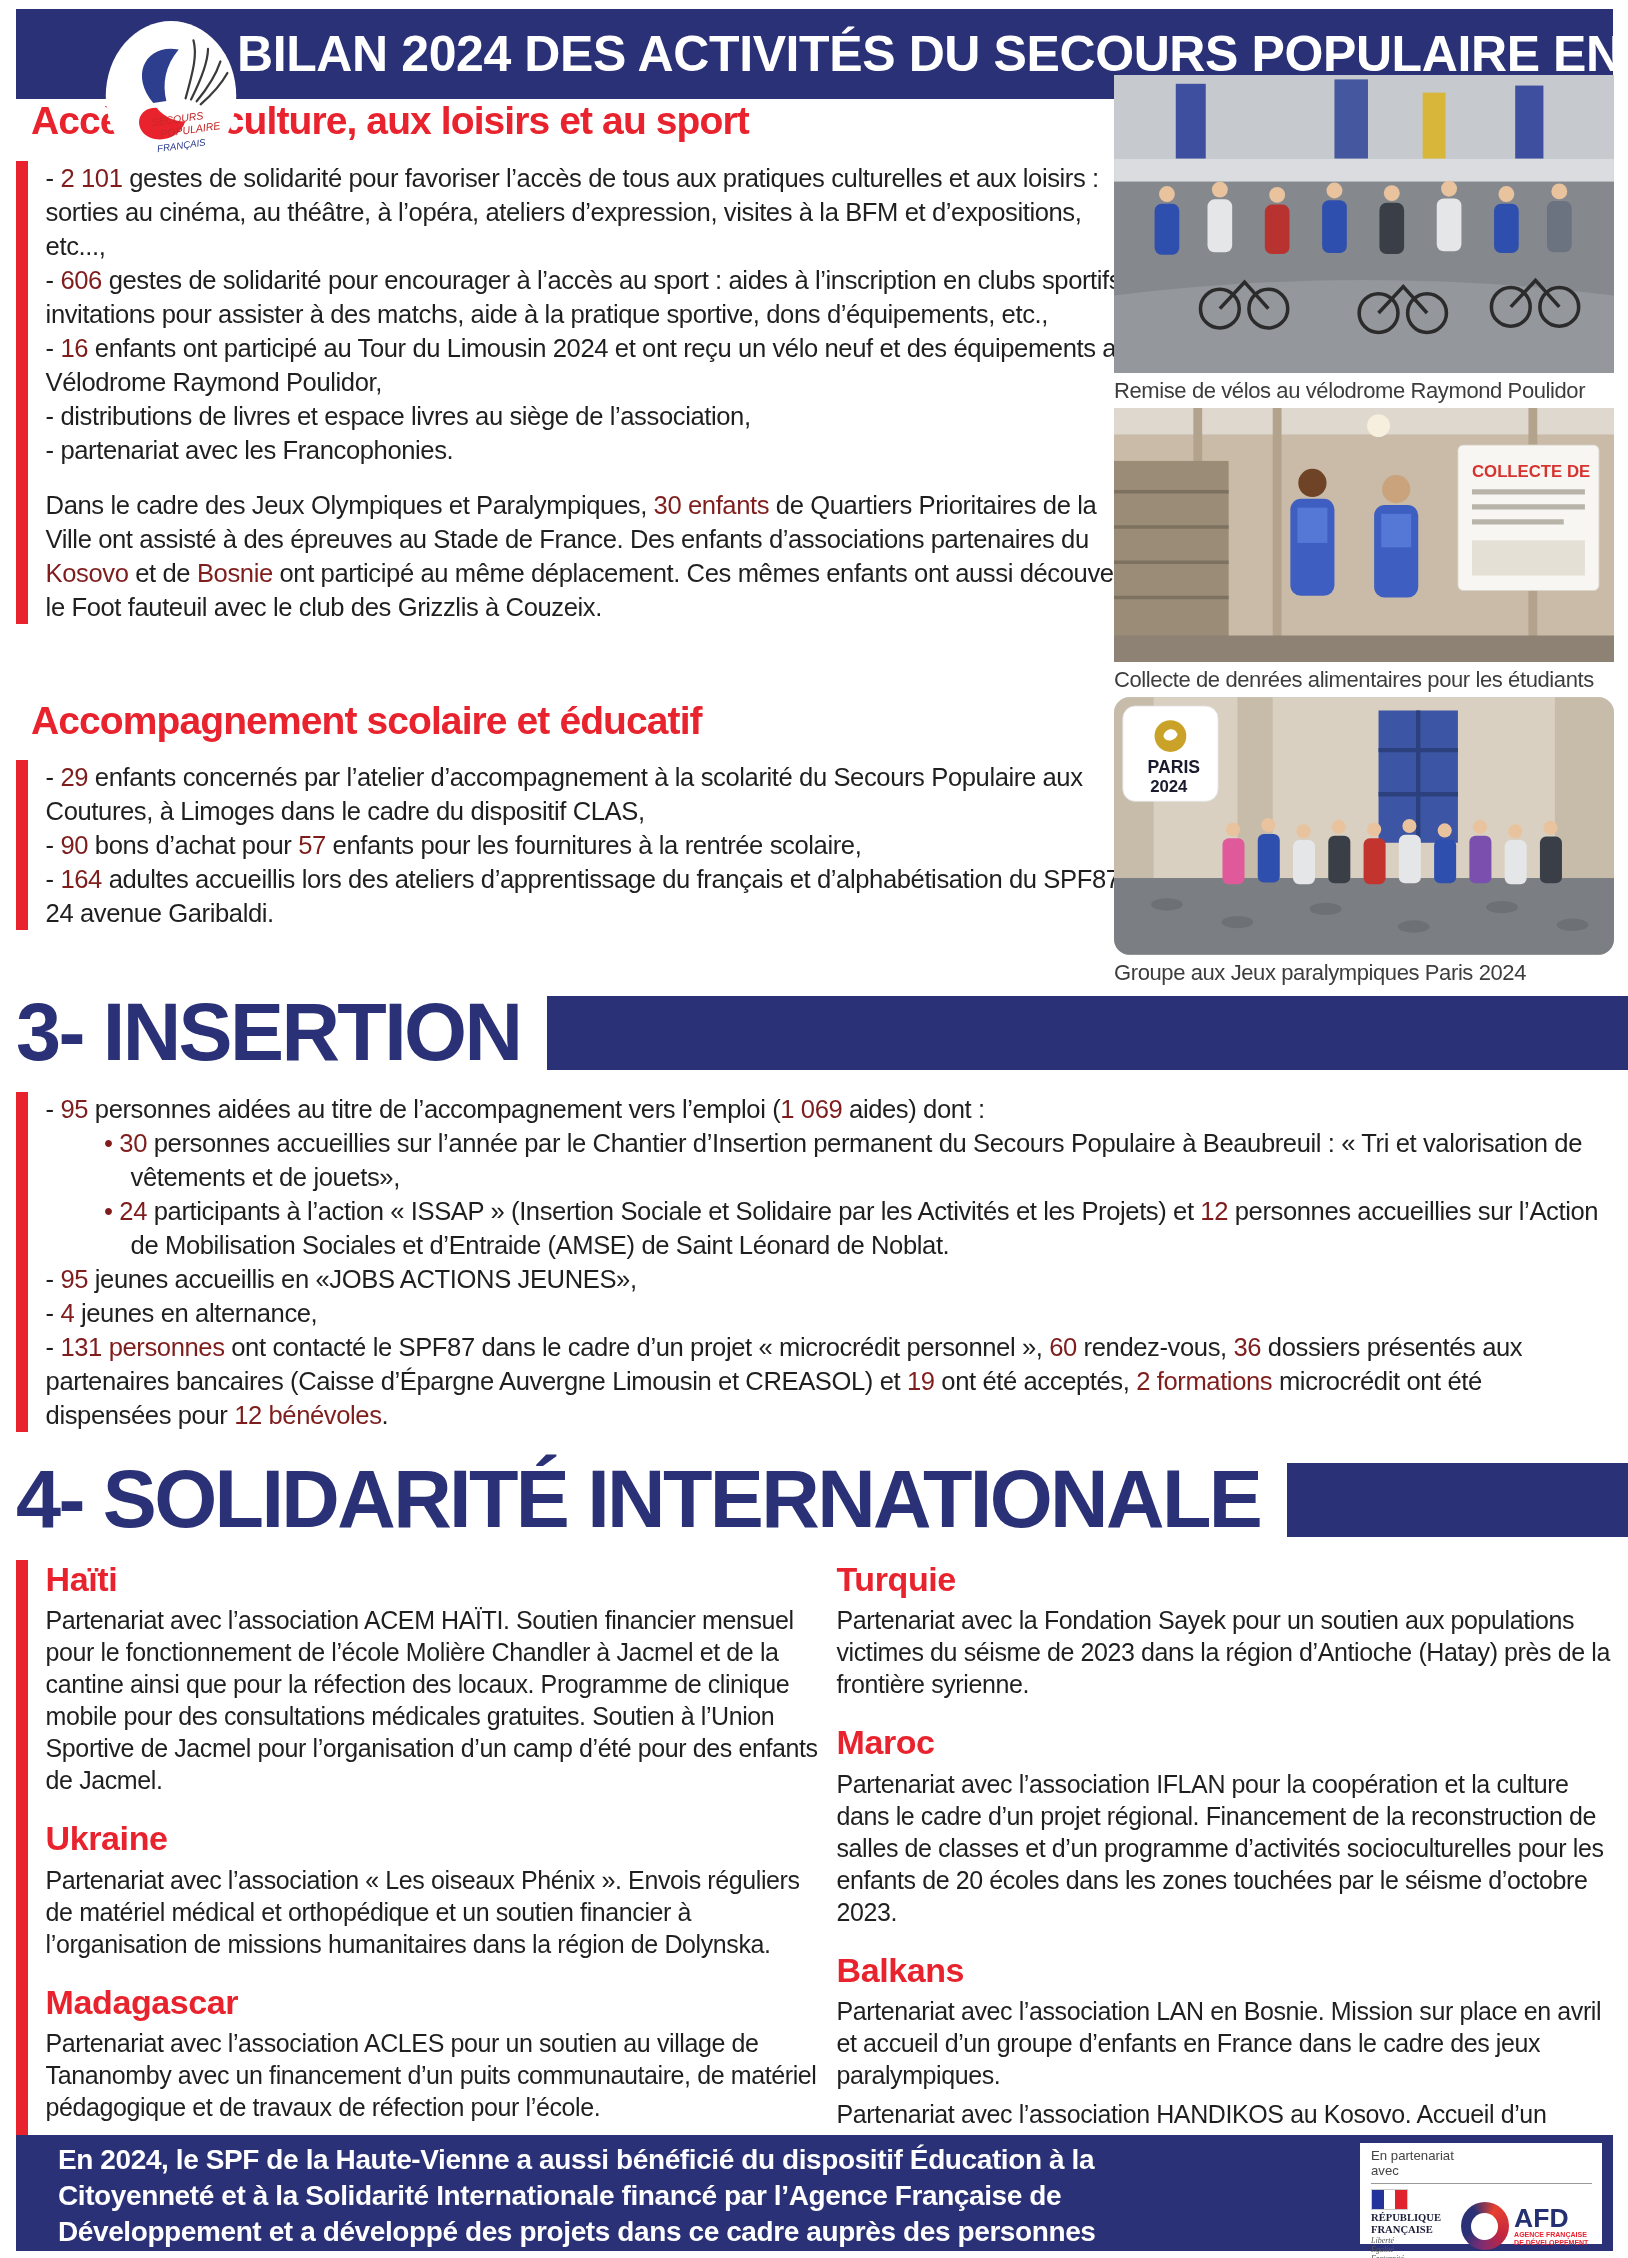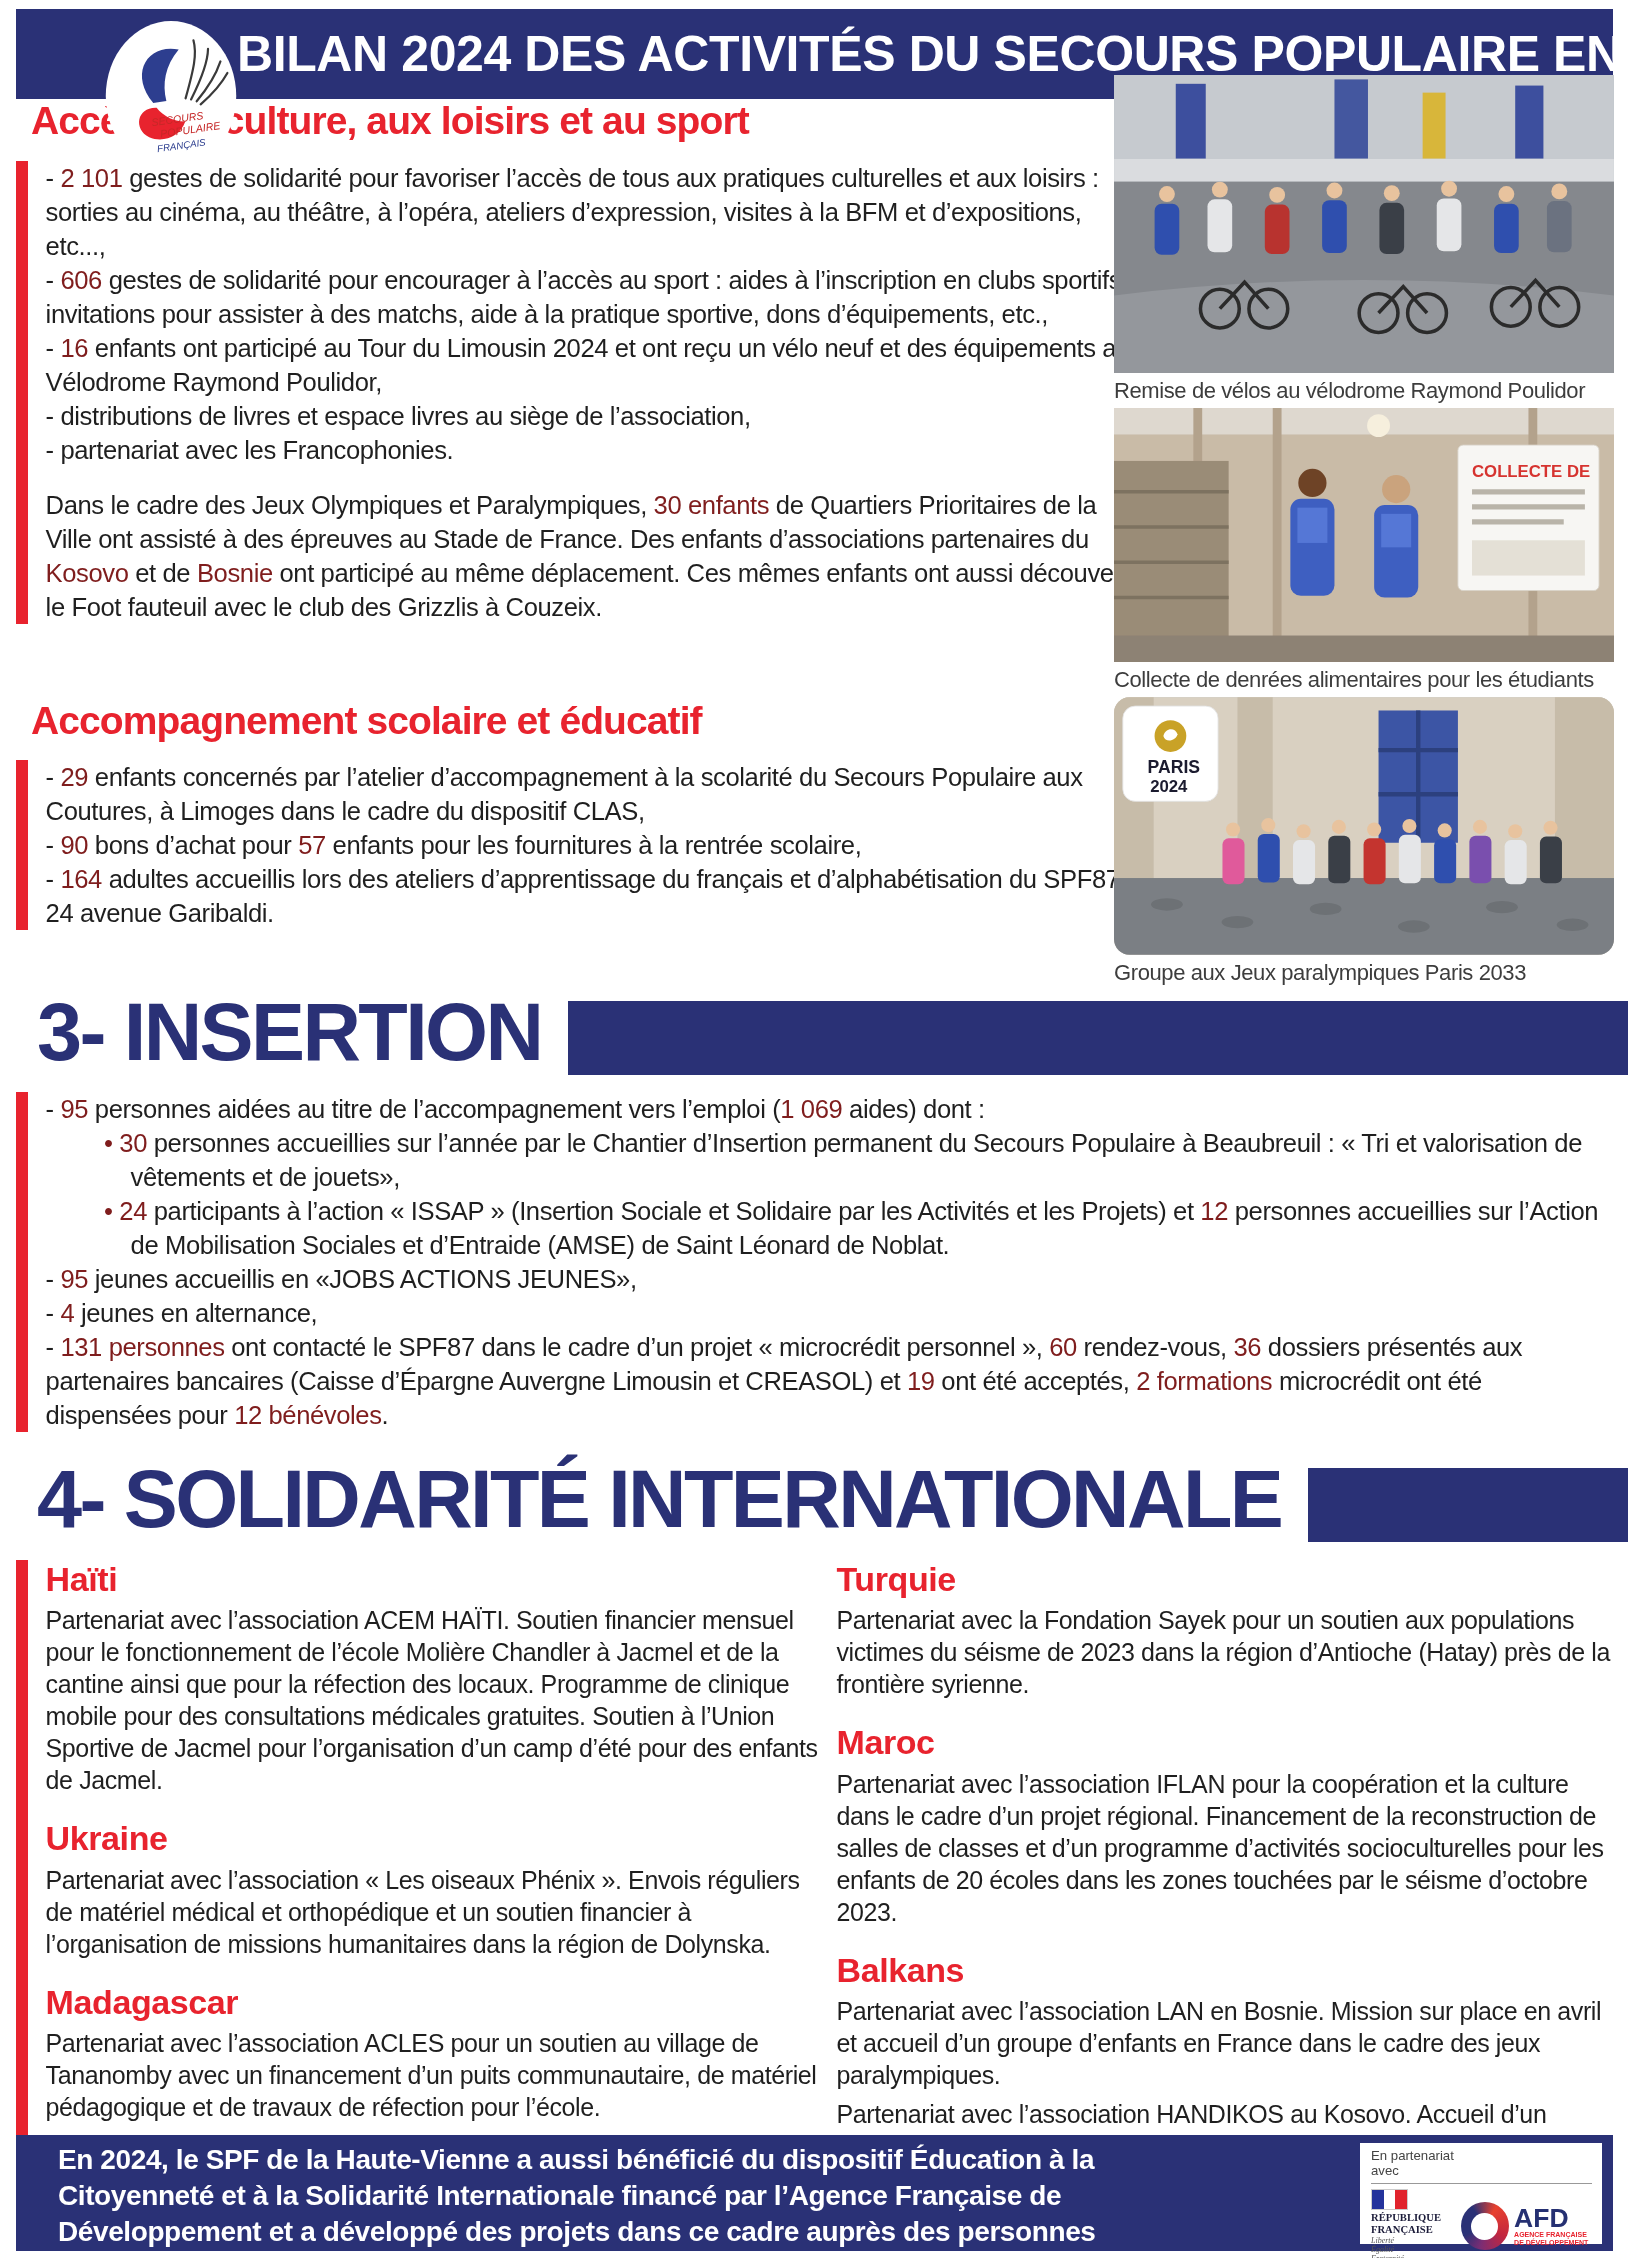--- a/index.html
+++ b/index.html
@@ -19,21 +19,21 @@
   .red-block{position:absolute;left:16px;border-left:12.4px solid #e8232e;padding-left:17.6px;}
   .red-block p{margin:0;font-size:25.6px;line-height:34px;letter-spacing:-0.4px;color:#1f1f1f;}
   .num{font-weight:normal;color:#7f1d1d;}
   .block-culture{top:161px;width:1094px;}
   .block-culture .para{margin-top:21px;}
   .block-scolaire{top:760px;width:1094px;}
   .block-insertion{top:1092px;right:16px;}
   .sub{padding-left:85px;text-indent:-26.5px;}
 
   
-  .big-row{position:absolute;left:16px;right:0;display:flex;align-items:flex-end;margin-left:21px;}
+  .big-row{position:absolute;left:16px;right:0;display:flex;align-items:center;}
   .big-row h1{margin:0;font-size:81px;line-height:85px;font-weight:bold;color:#2a3176;letter-spacing:-2.6px;white-space:nowrap;}
   .big-fill{flex:1;height:74px;background:#2a3176;margin-left:26.5px;}
   .row-insertion{top:990px;}
   .row-intl{top:1457px;}
 
   
   .intl-body{position:absolute;left:16px;right:14px;top:1560px;border-left:12.4px solid #e8232e;padding-left:17.6px;display:flex;gap:12.4px;}
   .intl-col{width:783px;}
   .intl-col h3{margin:0 0 5.3px 0;color:#e8232e;font-size:34px;font-weight:bold;letter-spacing:-0.4px;}
   .intl-col h3.later{margin-top:23px;}
@@ -220,21 +220,21 @@
       </g>
       <g>
         <rect x="10" y="10" width="108" height="108" rx="14" fill="#ffffff" stroke="#e2e2e2"></rect>
         <circle cx="64" cy="44" r="18" fill="#c9a227"></circle>
         <path d="M56,44 C58,34 70,34 72,42 C70,50 58,52 56,44 Z" fill="#ffffff"></path>
         <text x="38" y="86" font-size="20" font-weight="bold" fill="#1b1b2f">PARIS</text>
         <text x="41" y="108" font-size="19" font-weight="bold" fill="#1b1b2f">2024</text>
       </g>
     </svg>
   </div>
-  <div class="caption cap-3">Groupe aux Jeux paralympiques Paris 2033</div>
+  <div class="caption cap-3">Groupe aux Jeux paralympiques Paris 2024</div>
 
   <div class="big-row row-insertion">
     <h1>3- INSERTION</h1>
     <div class="big-fill"></div>
   </div>
   <div class="red-block block-insertion">
     <p><span>- </span><span class="num">95</span><span> personnes aidées au titre de l’accompagnement vers l’emploi (</span><span class="num">1 069</span><span> aides) dont :</span></p>
     <p class="sub"><span class="num">• 30</span><span> personnes accueillies sur l’année par le Chantier d’Insertion permanent du Secours Populaire à Beaubreuil : « Tri et valorisation de vêtements et de jouets»,</span></p>
     <p class="sub"><span class="num">• 24</span><span> participants à l’action « ISSAP » (Insertion Sociale et Solidaire par les Activités et les Projets) et </span><span class="num">12</span><span> personnes accueillies sur l’Action de Mobilisation Sociales et d’Entraide (AMSE) de Saint Léonard de Noblat.</span></p>
     <p><span>- </span><span class="num">95</span><span> jeunes accueillis en «JOBS ACTIONS JEUNES»,</span></p>

